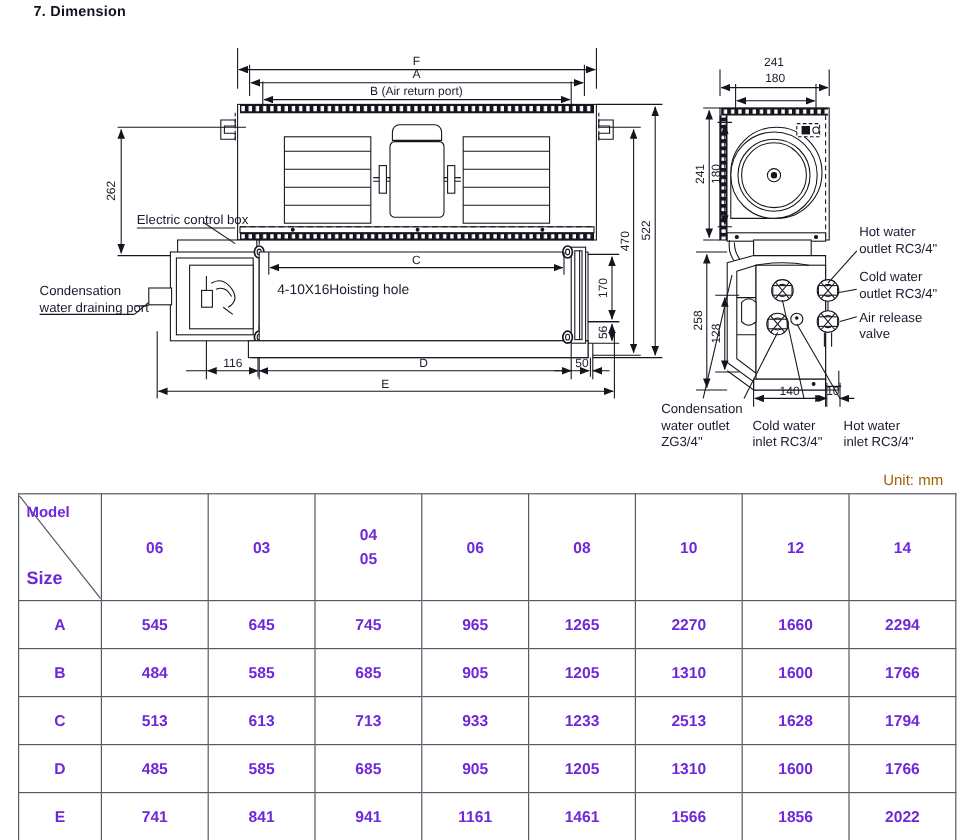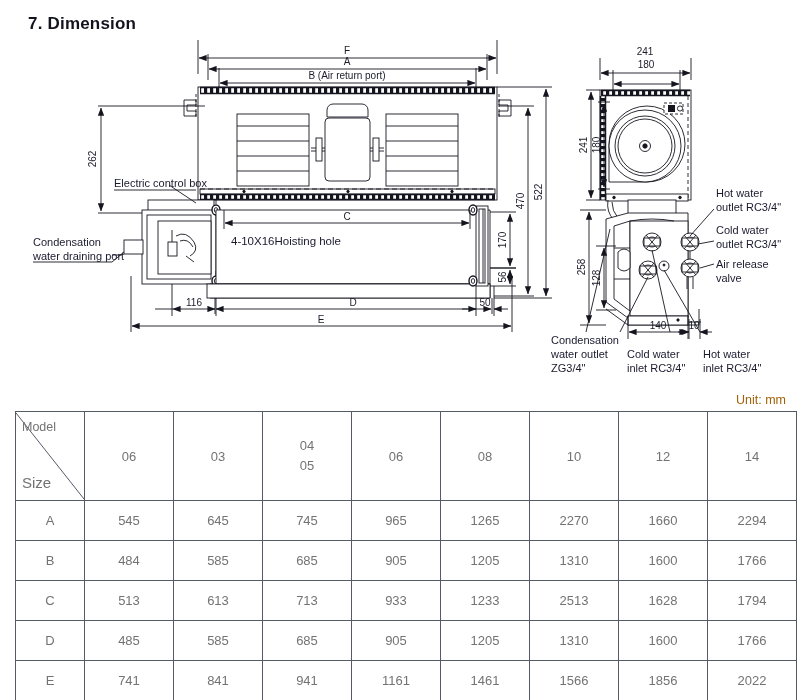--- a/index.html
+++ b/index.html
@@ -8,22 +8,22 @@
     background:#ffffff;
     font-family:"Liberation Sans", sans-serif;
     color:#1a1a2e;
     position:relative;
     overflow:hidden;
   }
   #page{position:relative;width:812px;height:700px;}
 
   
   .page-title{
-    position:absolute;left:28px;top:14px;
-    font-size:17px;font-weight:bold;letter-spacing:.2px;
+    position:absolute;left:28px;top:2px;
+    font-size:12px;font-weight:bold;letter-spacing:.2px;
     color:#13131f;
   }
 
   
   .drawing-area{position:absolute;left:0;top:14px;width:812px;height:372px;}
   .dwg-svg{position:absolute;left:0;top:0;}
 
   .dim-txt{
     font-family:"Liberation Sans", sans-serif;
     font-size:10px; fill:#1c1c2b;
@@ -52,22 +52,23 @@
     position:absolute;left:15px;top:411px;
     width:782px;
     border-collapse:collapse;
     table-layout:fixed;
   }
   .dim-table td{
     border:1px solid #555a66;
     text-align:center;
     vertical-align:middle;
     font-size:13px;
-    color:#737373;
+    color:#6d28d9;
     height:37px;
+    font-weight:bold;
   }
   .dim-table tr.head-row td{height:86px;}
   .dim-table td.col-size{width:68px;}
   .corner-cell{position:relative;padding:0;}
   .corner-inner{position:relative;width:100%;height:86px;}
   .corner-model{
     position:absolute;left:6px;top:7px;font-size:12.5px;text-align:left;
   }
   .corner-size{
     position:absolute;left:6px;bottom:8px;font-size:15px;text-align:left;

